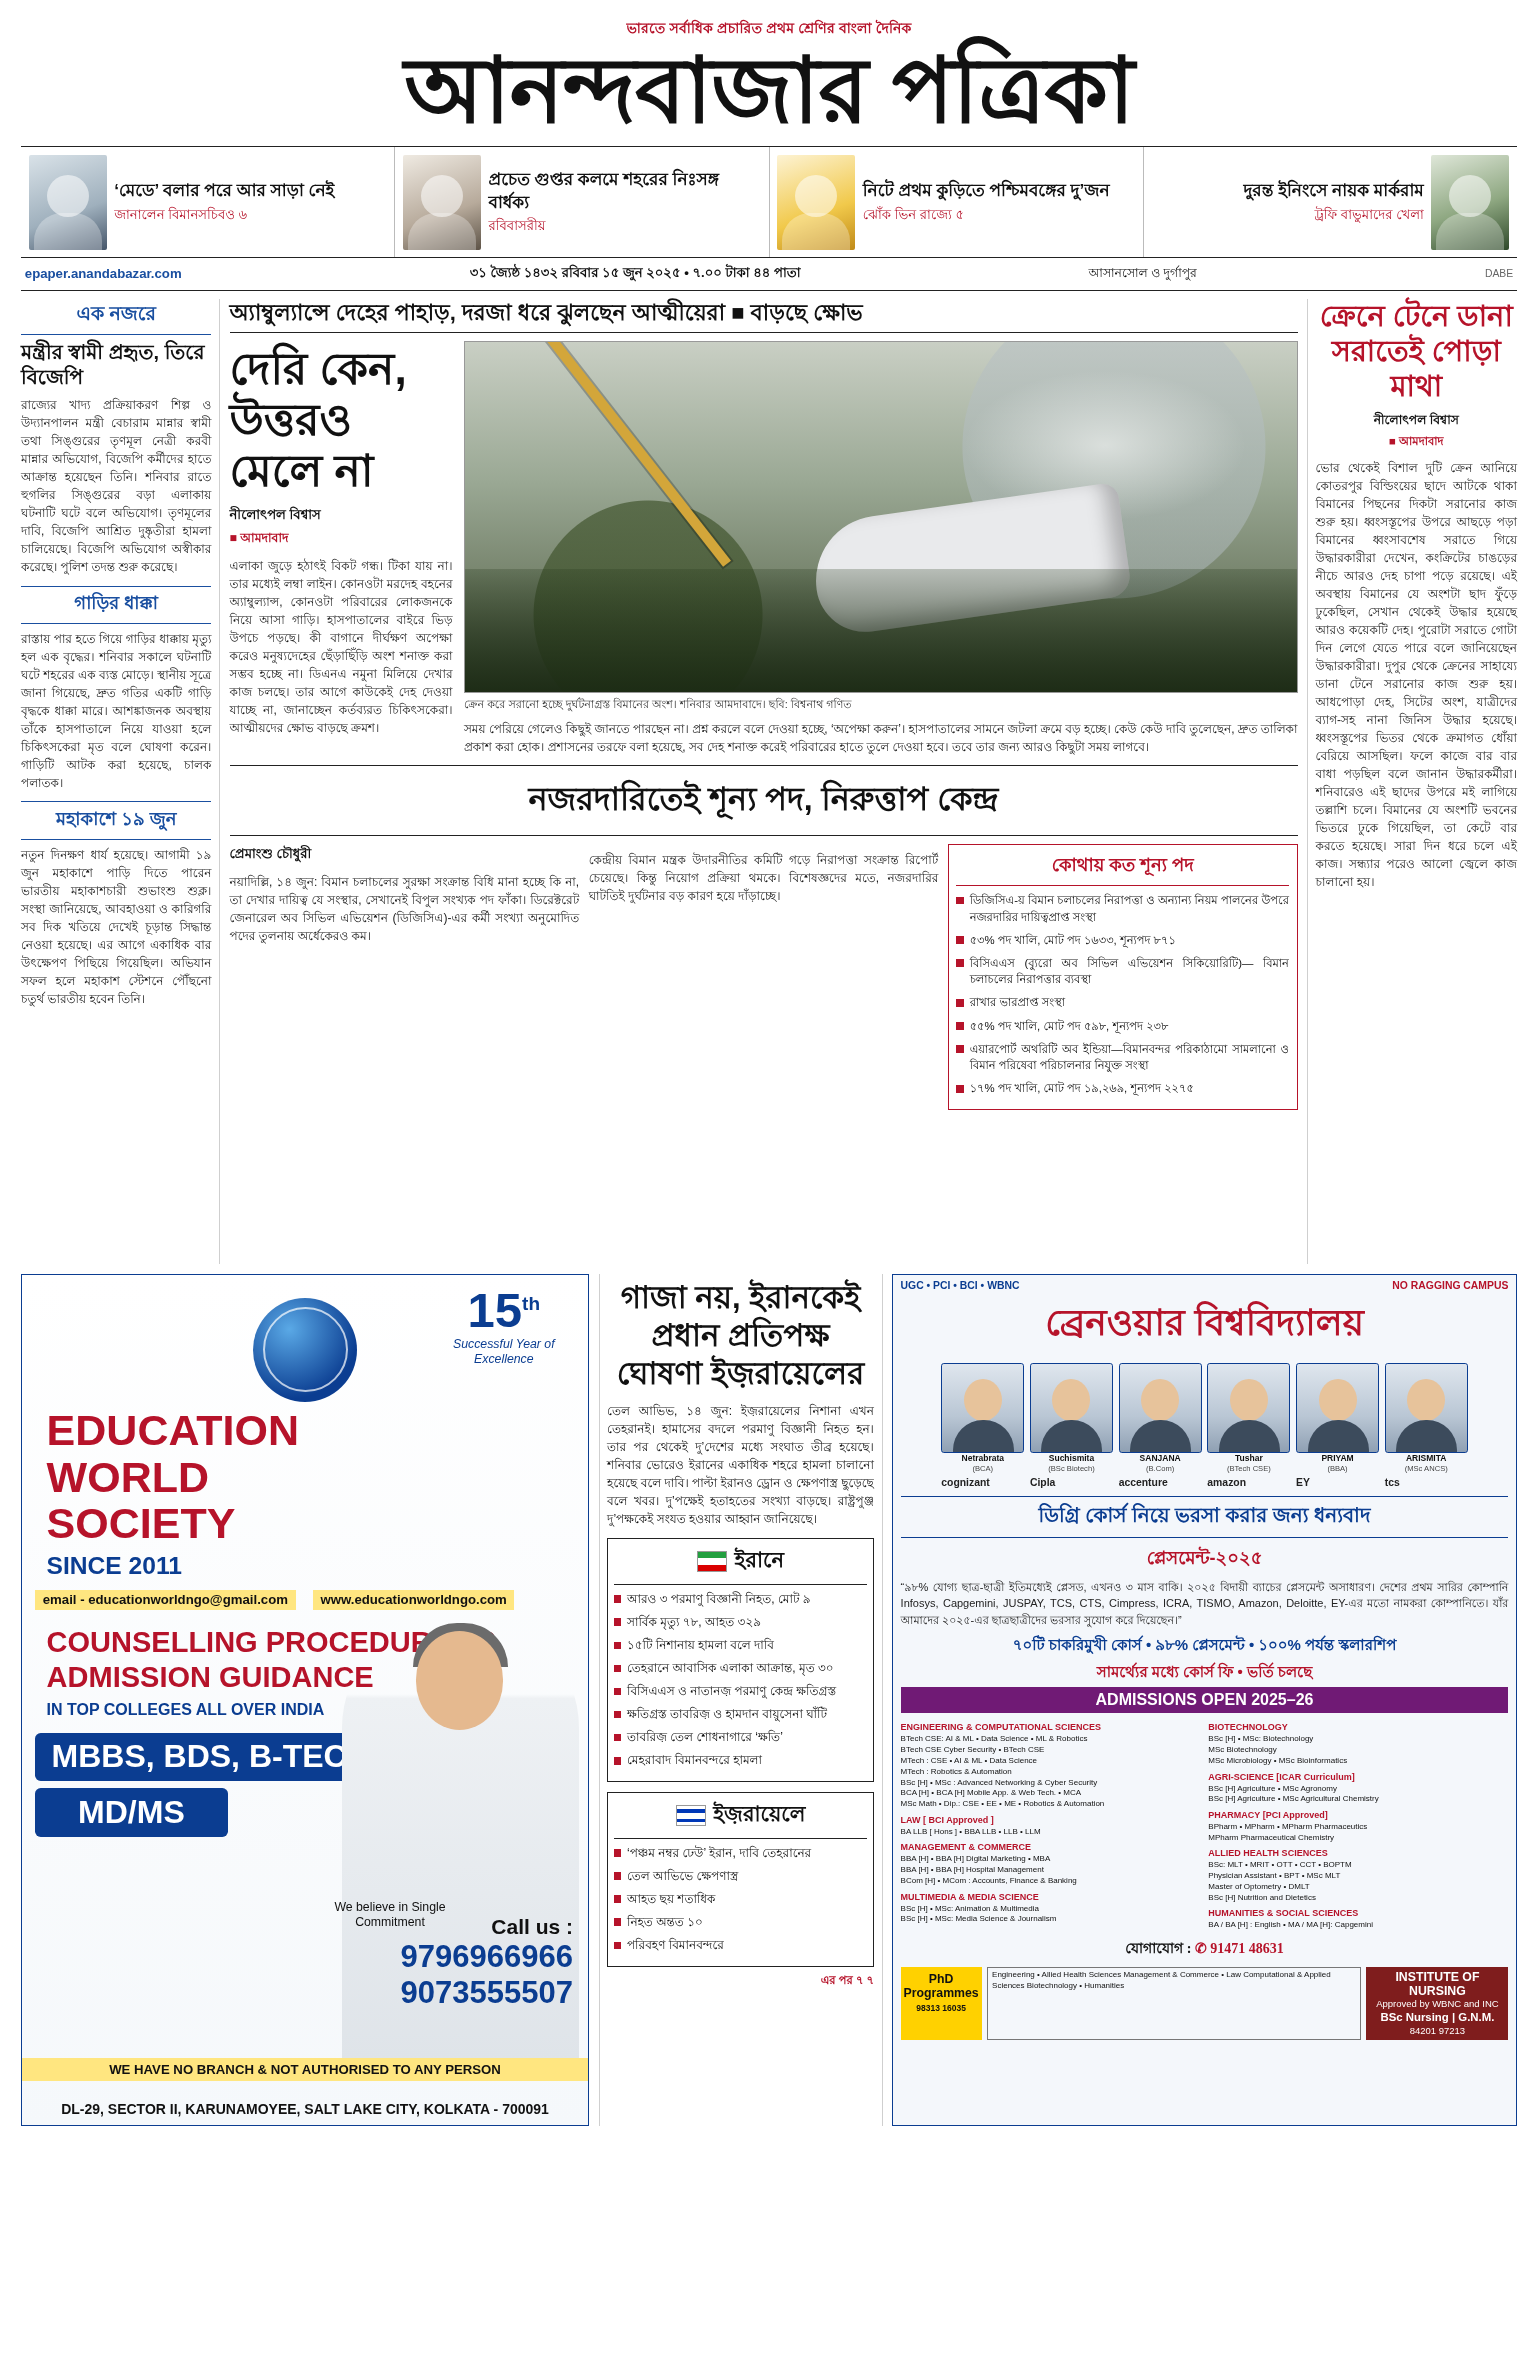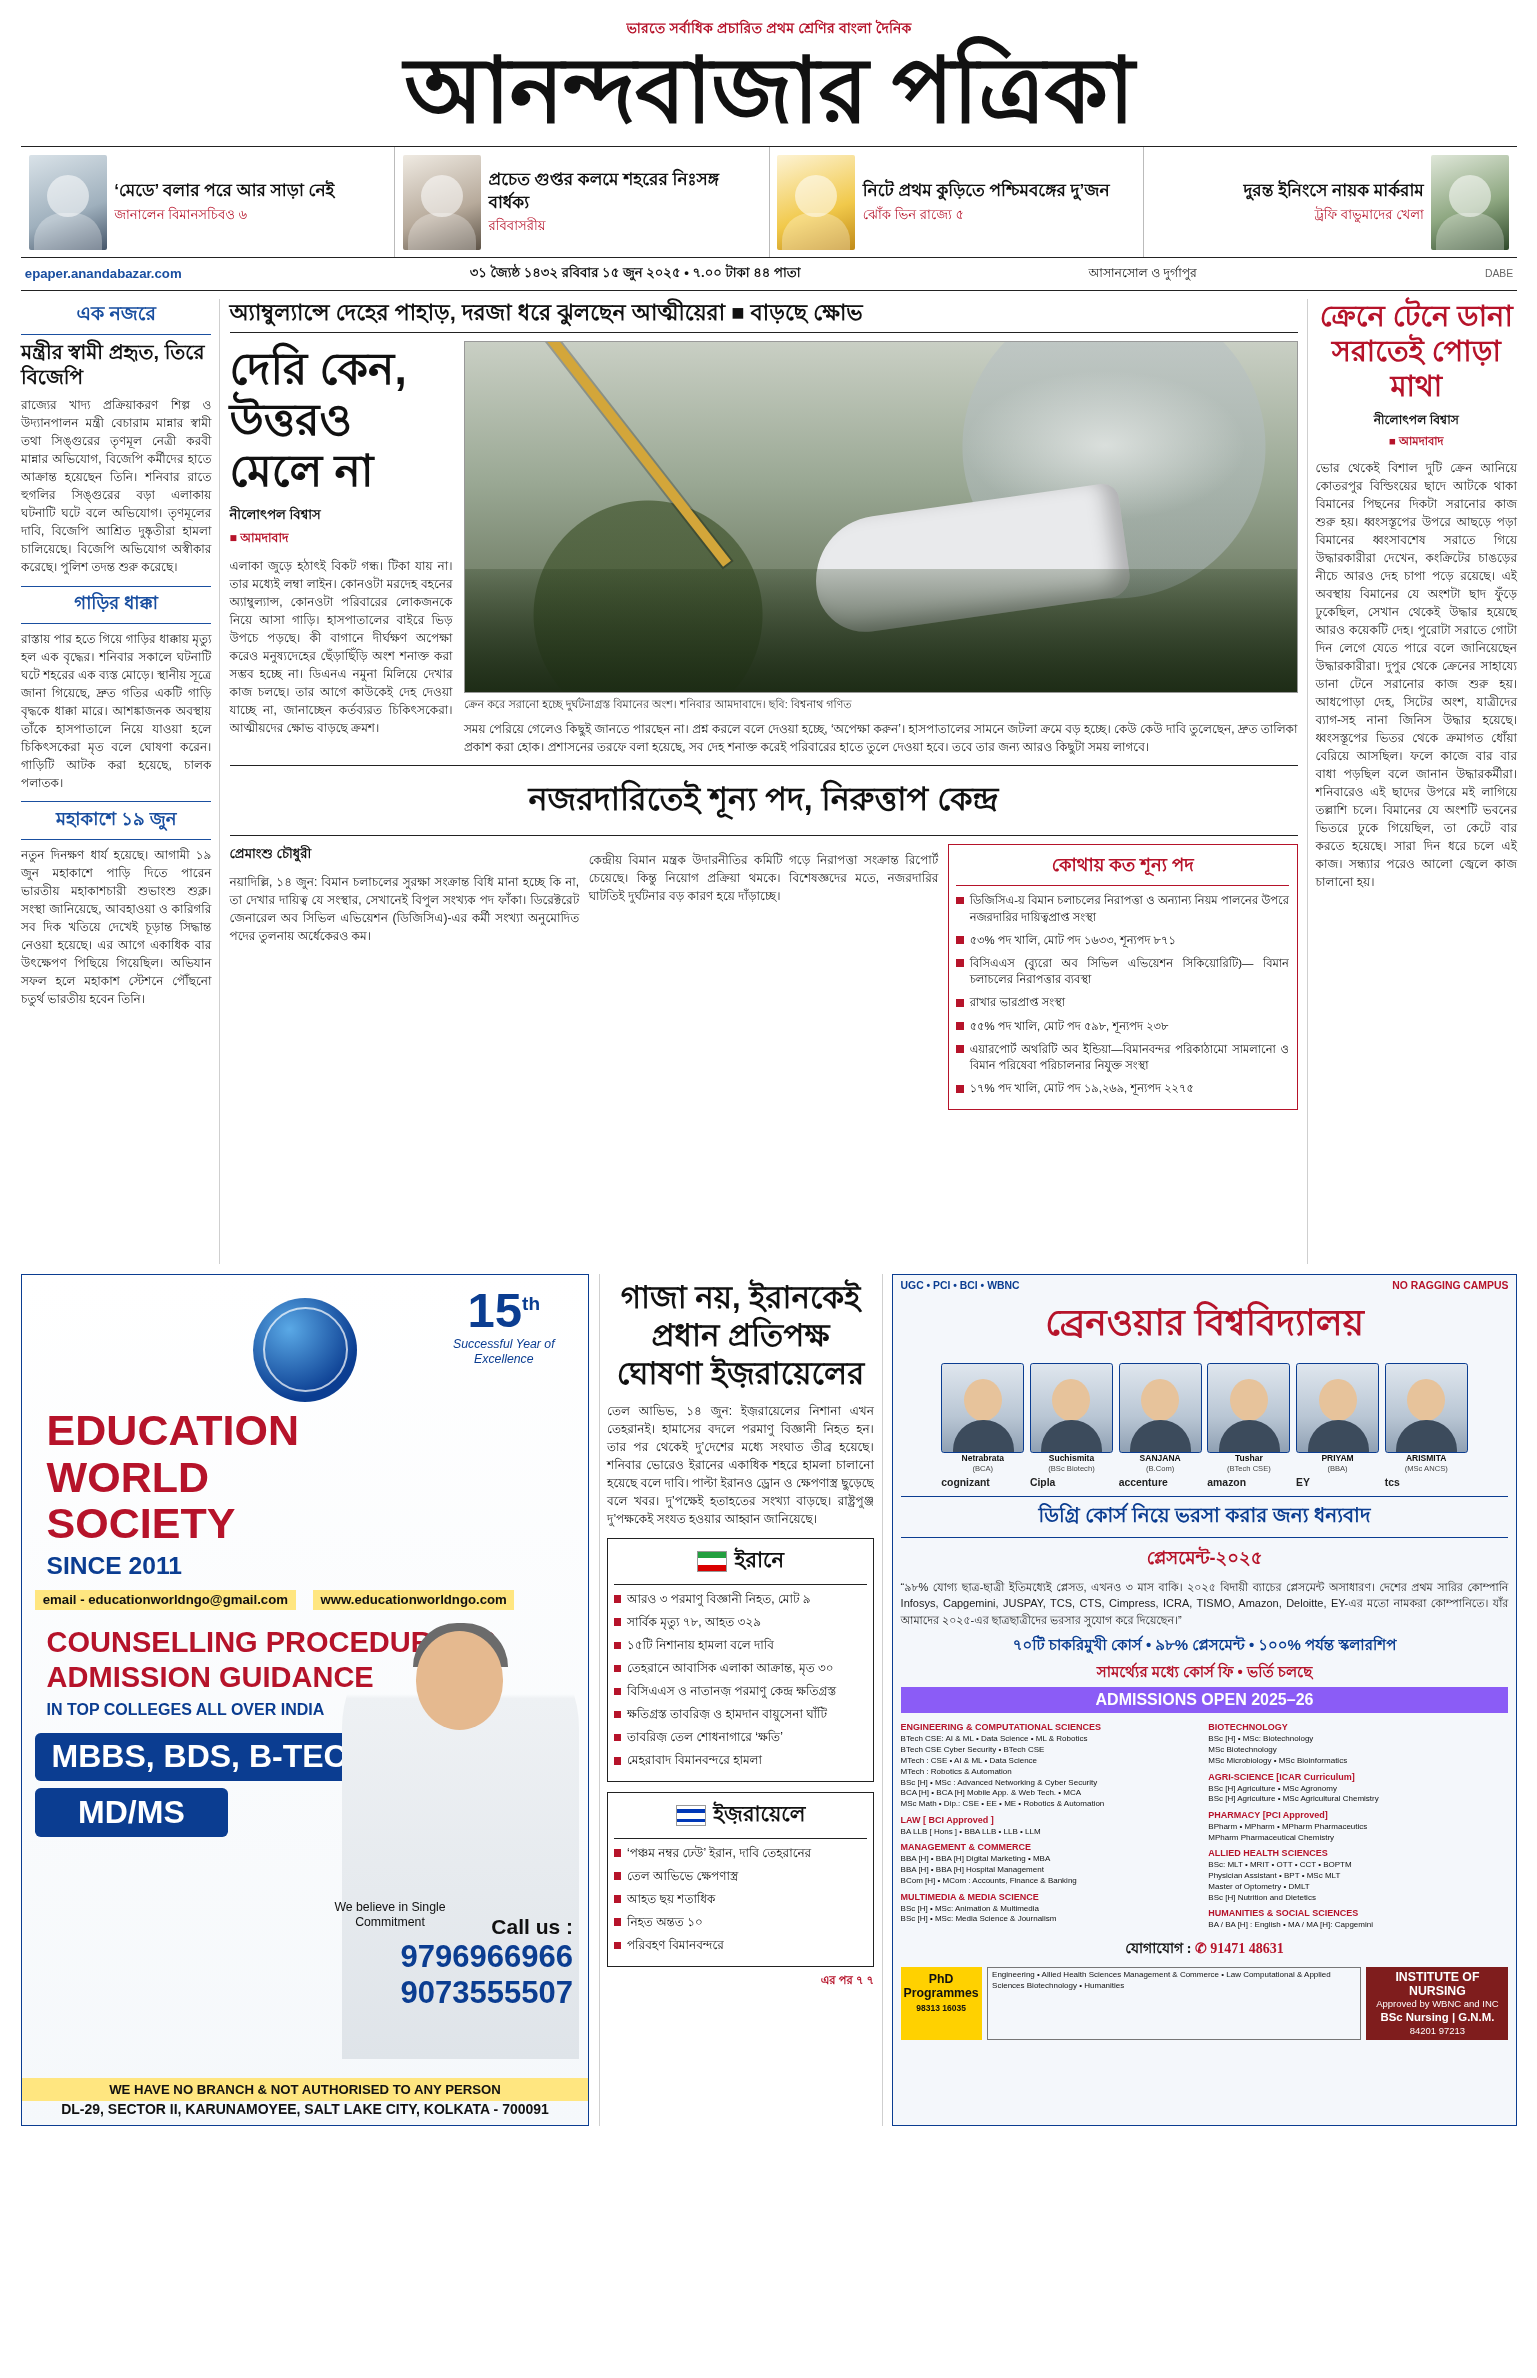--- a/index.html
+++ b/index.html
@@ -249,21 +249,21 @@
     border-radius:5.7px; width:34%;
   }
   .edu-call { position:absolute; right:15px; bottom:114px; text-align:right; }
   .edu-call .lbl { font-size:21px; font-weight:bold; }
   .edu-call .num { font-size:31px; font-weight:bold; color:#0b3d91; line-height:1.15; }
   .edu-commit {
     position:absolute; right:142px; bottom:194px; width:112px; text-align:center;
     font-size:12.3px; line-height:1.25;
   }
   .edu-foot1 {
-    position:absolute; left:0; bottom:24px; width:100%;
+    position:absolute; left:0; bottom:44px; width:100%;
     background:#ffe680; text-align:center; font-size:13.2px; font-weight:bold; padding:3.8px 0;
   }
   .edu-foot2 {
     position:absolute; left:0; bottom:7.6px; width:100%;
     text-align:center; font-size:14px; font-weight:bold;
   }
   .doctor {
     position:absolute; right:9.5px; bottom:66px; width:237px; height:445px;
     background:linear-gradient(180deg, rgba(0,0,0,0) 0%, rgba(0,0,0,0) 18%, #eef1f4 19%, #dfe4e9 100%);
     border-radius:114px 114px 0 0;
@@ -318,21 +318,21 @@
   .logos { display:flex; gap:5.7px; justify-content:center; margin-top:3.8px; }
   .logos span { font-size:10.4px; font-weight:bold; color:#222; width:83px; text-align:left; }
   .uni-thanks {
     text-align:center; font-size:20px; font-weight:bold; color:#0b3d91;
     border-top:0.9px solid #0b3d91; border-bottom:0.9px solid #0b3d91; margin:7.6px 0 5.7px 0; padding:3.8px 0;
   }
   .uni-place { text-align:center; font-size:18px; font-weight:bold; color:#b6132a; }
   .uni-para { font-size:11px; line-height:1.5; text-align:justify; margin-top:3.8px; color:#222; }
   .uni-hl { text-align:center; font-size:15px; font-weight:bold; color:#0b3d91; margin-top:5.7px; line-height:1.4; }
   .adm-bar {
-    background:#8b5cf6; color:#fff; text-align:center; font-size:16px; font-weight:bold;
+    background:#701a75; color:#fff; text-align:center; font-size:16px; font-weight:bold;
     padding:3.8px 0; margin-top:5.7px;
   }
   .courses {
     display:flex; gap:7.6px; margin-top:4.7px; font-size:8px; line-height:1.35;
   }
   .courses > div { flex:1; }
   .c-head { color:#b6132a; font-weight:bold; font-size:9px; margin:3.8px 0 0.9px 0; }
   .uni-phone { text-align:center; font-size:14px; font-weight:bold; margin-top:5.7px;font-family:Liberation Serif, serif; }
   .uni-phone .ph { color:#b6132a; }
   .uni-foot { display:flex; gap:5.7px; margin-top:5.7px; align-items:stretch; }

